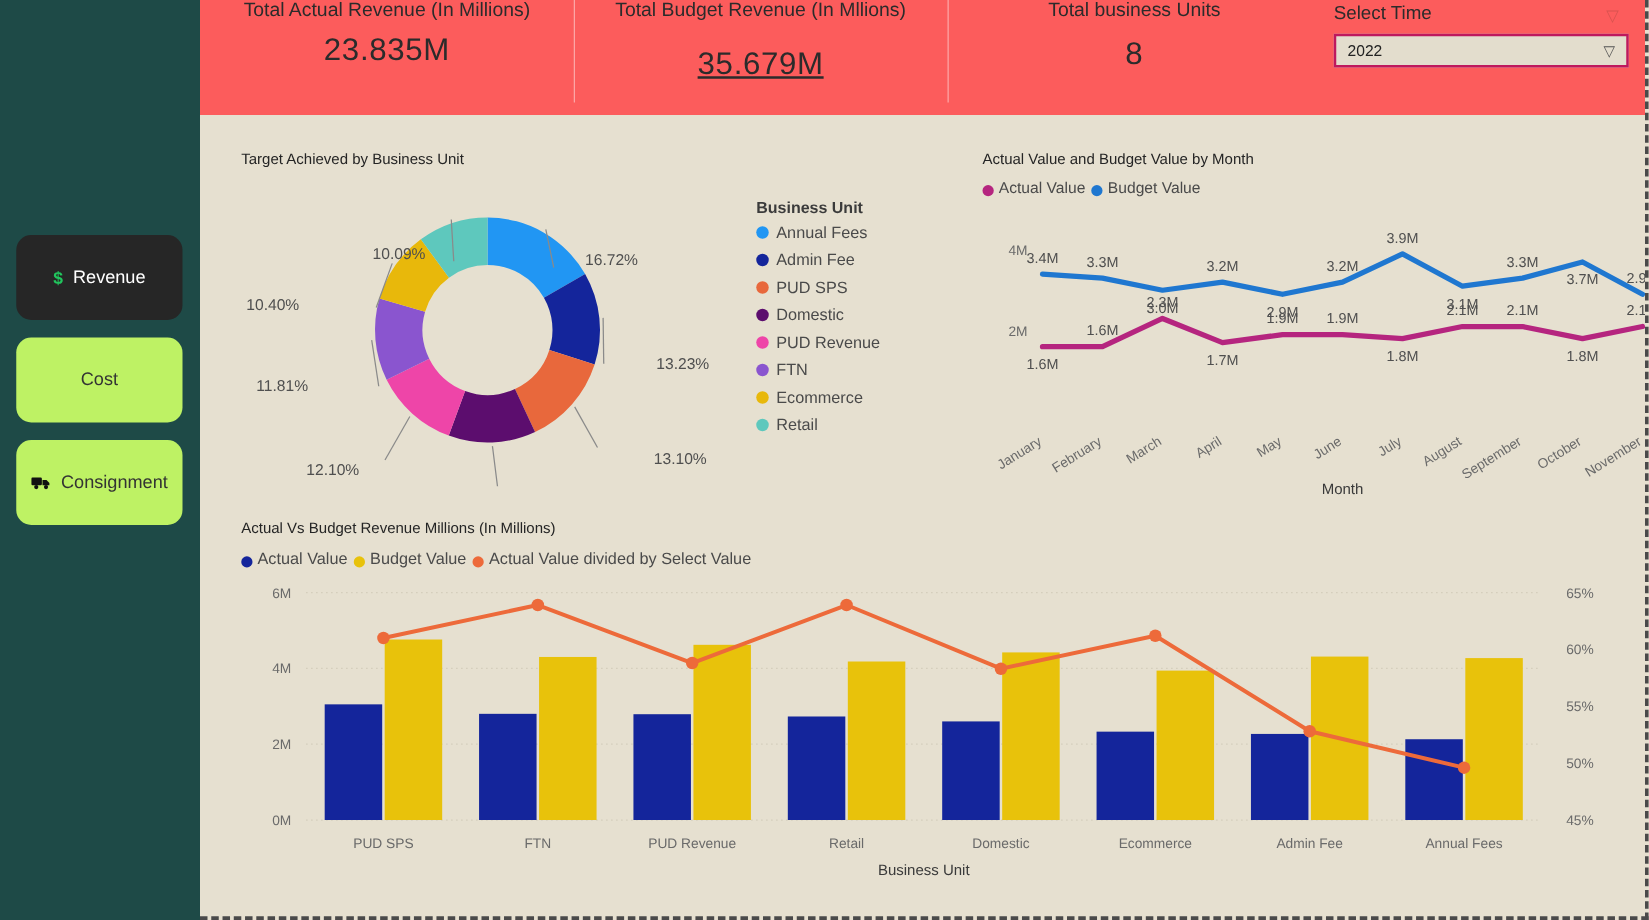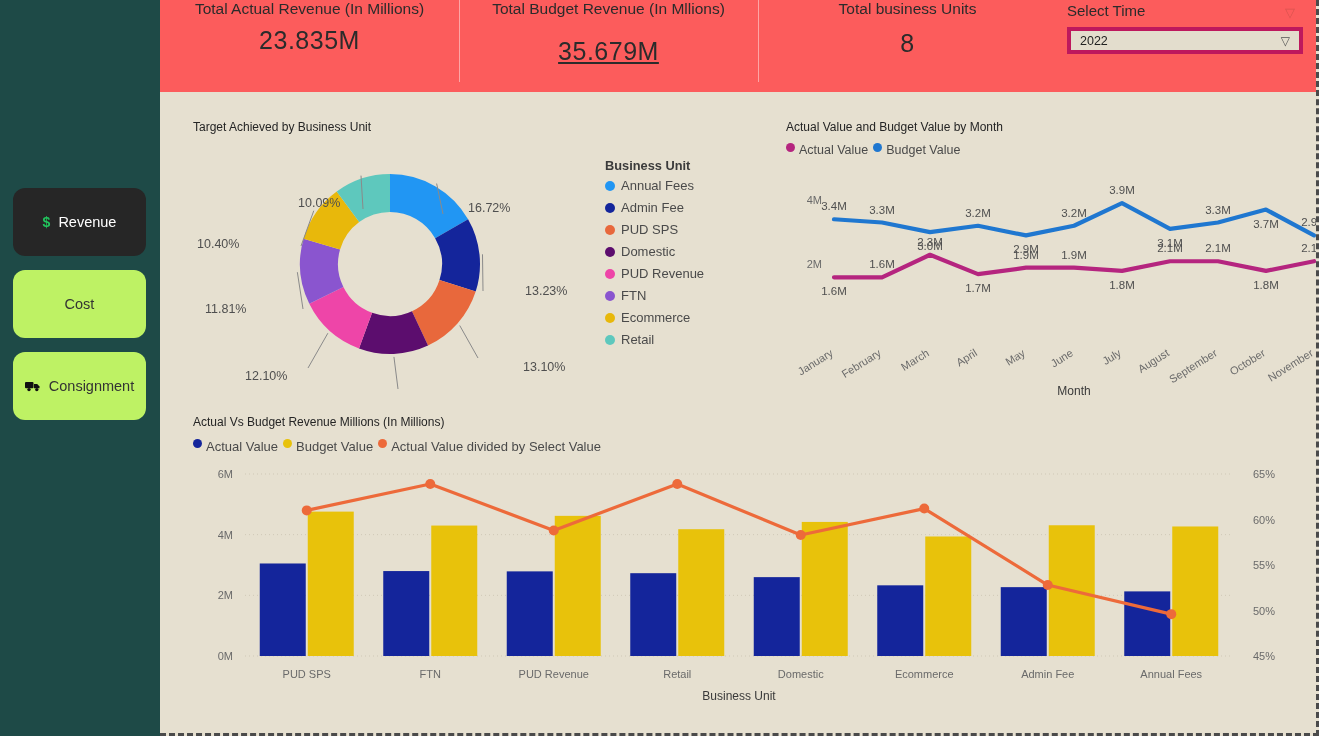--- a/index.html
+++ b/index.html
@@ -74,32 +74,32 @@
   }
   .slicer-label {
     font-size: 15px; color: #2b2b2b; position: relative; padding-right: 20px;
   }
   .slicer-chevron-top {
     position: absolute; right: 8px; top: 3px;
     color: #d9534f; font-size: 13px;
   }
   .slicer-box {
     margin-top: 8px; height: 27px;
-    background: #e3ddcd; border: 4px solid #be185d;
+    background: #e3ddcd; border: 2px solid #be185d;
     display: flex; align-items: center; justify-content: space-between;
     padding: 0 9px; font-size: 12.5px; color: #222;
     cursor: pointer;
   }
   .slicer-box .chev { font-size: 12px; color: #555; }
 
   
   .visual { position: absolute; }
   .vtitle { font-size: 12px; color: #252525; font-weight: 400; }
   .legend-row { display: flex; align-items: center; gap: 5px; flex-wrap: wrap; }
-  .lg-item { display: inline-flex; align-items: flex-start; gap: 4px; font-size: 12.5px; color: #4a4a4a; }
+  .lg-item { display: inline-flex; align-items: flex-end; gap: 4px; font-size: 12.5px; color: #4a4a4a; }
   .dot { width: 9px; height: 9px; border-radius: 50%; display: inline-block; }
   .ax { font-size: 11px; fill: #6a6a6a; }
   .axlabel { font-size: 12px; fill: #3a3a3a; }
   .dlabel { font-size: 11.5px; fill: #4f4f4f; }
   .pctlabel { font-size: 12.5px; fill: #4f4f4f; }
 
   
   .donut-wrap { position: absolute; left: 0; top: 26px; }
   .donut-legend { position: absolute; left: 412px; top: 38px; width: 150px; }
   .dl-head { font-size: 12.8px; font-weight: bold; color: #3b3b3b; margin-bottom: 5px; }

